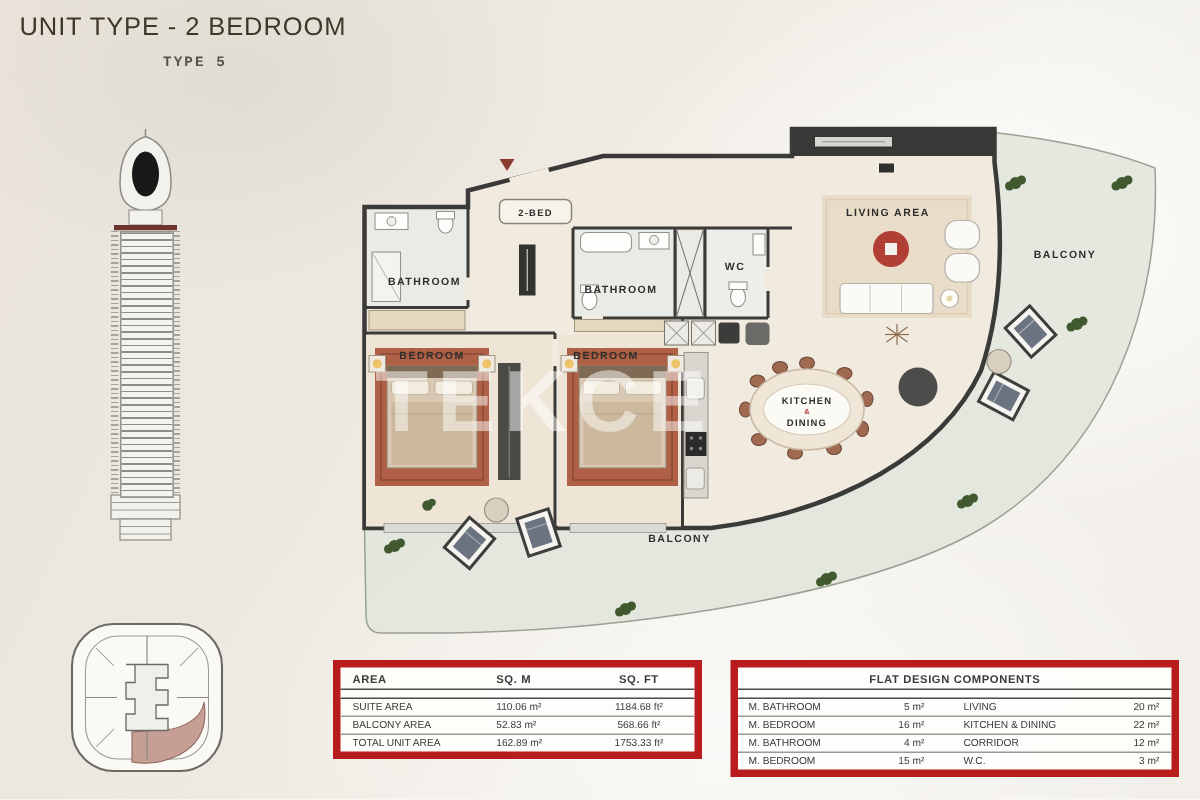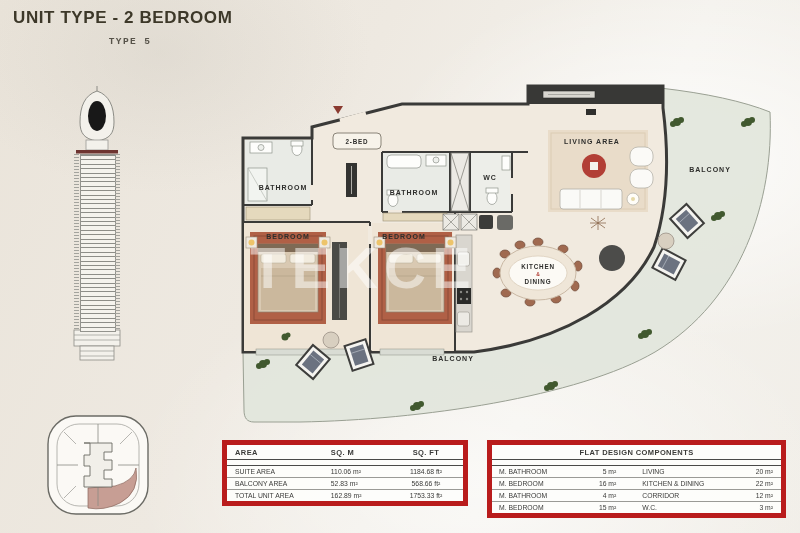--- a/index.html
+++ b/index.html
@@ -7,21 +7,21 @@
     width:800px;height:533px;position:relative;overflow:hidden;
     font-family:"Liberation Sans",sans-serif;
     background:
       radial-gradient(420px 260px at 85% 30%, rgba(255,255,255,.8), rgba(255,255,255,0) 70%),
       radial-gradient(300px 200px at 20% 10%, rgba(205,200,190,.35), rgba(205,200,190,0) 70%),
       radial-gradient(500px 300px at 60% 90%, rgba(255,255,255,.55), rgba(255,255,255,0) 70%),
       linear-gradient(115deg,#eae4da 0%,#eee9e1 38%,#f4f2ed 68%,#f1eee8 100%);
   }
   .abs{position:absolute;}
   
-  .title{left:13px;top:8px;font-size:17px;letter-spacing:.6px;color:#3d3829;font-weight:700;}
+  .title{left:13px;top:8px;font-size:17px;letter-spacing:.6px;color:#3d3829;font-weight:400;}
   .subtitle{left:30px;top:36px;width:200px;text-align:center;font-size:9.5px;letter-spacing:1.4px;color:#57534a;font-weight:bold;font-family:Liberation Mono, monospace;}
   
   .tower-body{left:80px;top:154px;width:34px;height:176px;background-color:#f5f3ed;border:1px solid #93938d;
     background-image:repeating-linear-gradient(180deg,#8e8e88 0 1px,transparent 1px 4.4px);}
   .tower-tickL,.tower-tickR{top:154px;width:5px;height:176px;
     background-image:repeating-linear-gradient(180deg,#a3a39d 0 1px,transparent 1px 3px);}
   .tower-tickL{left:74px;} .tower-tickR{left:115px;}
   
   .watermark{left:250px;top:234px;font-size:58px;font-weight:bold;letter-spacing:6px;
     color:rgba(255,255,255,.5);z-index:5;pointer-events:none;}

